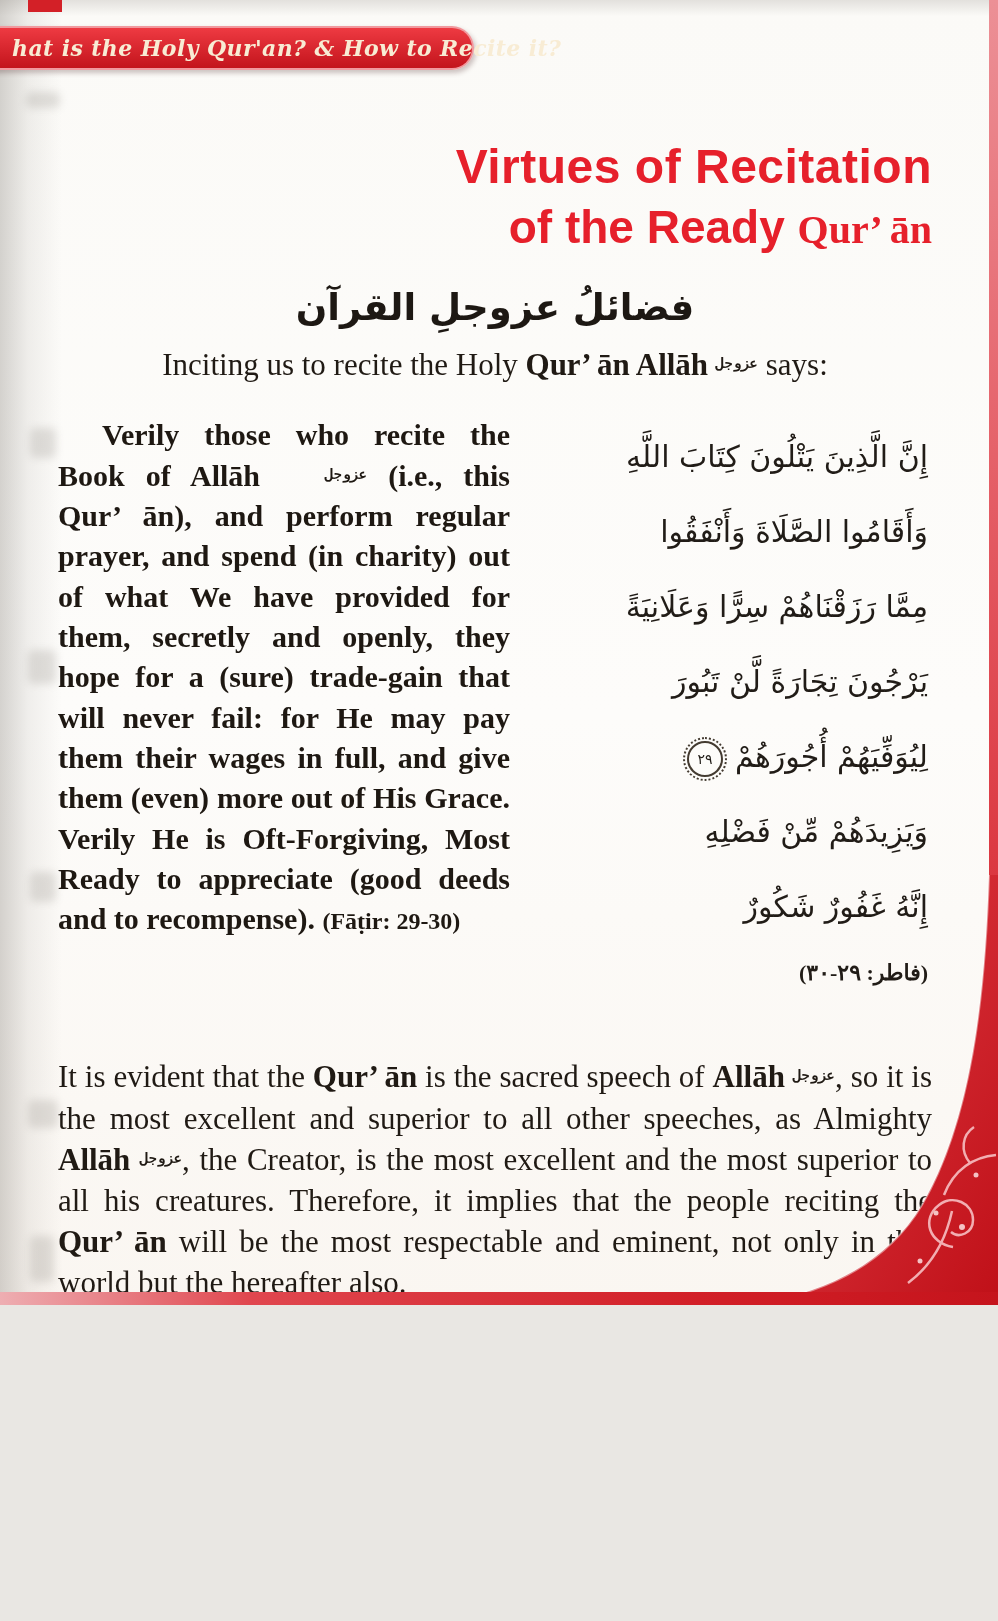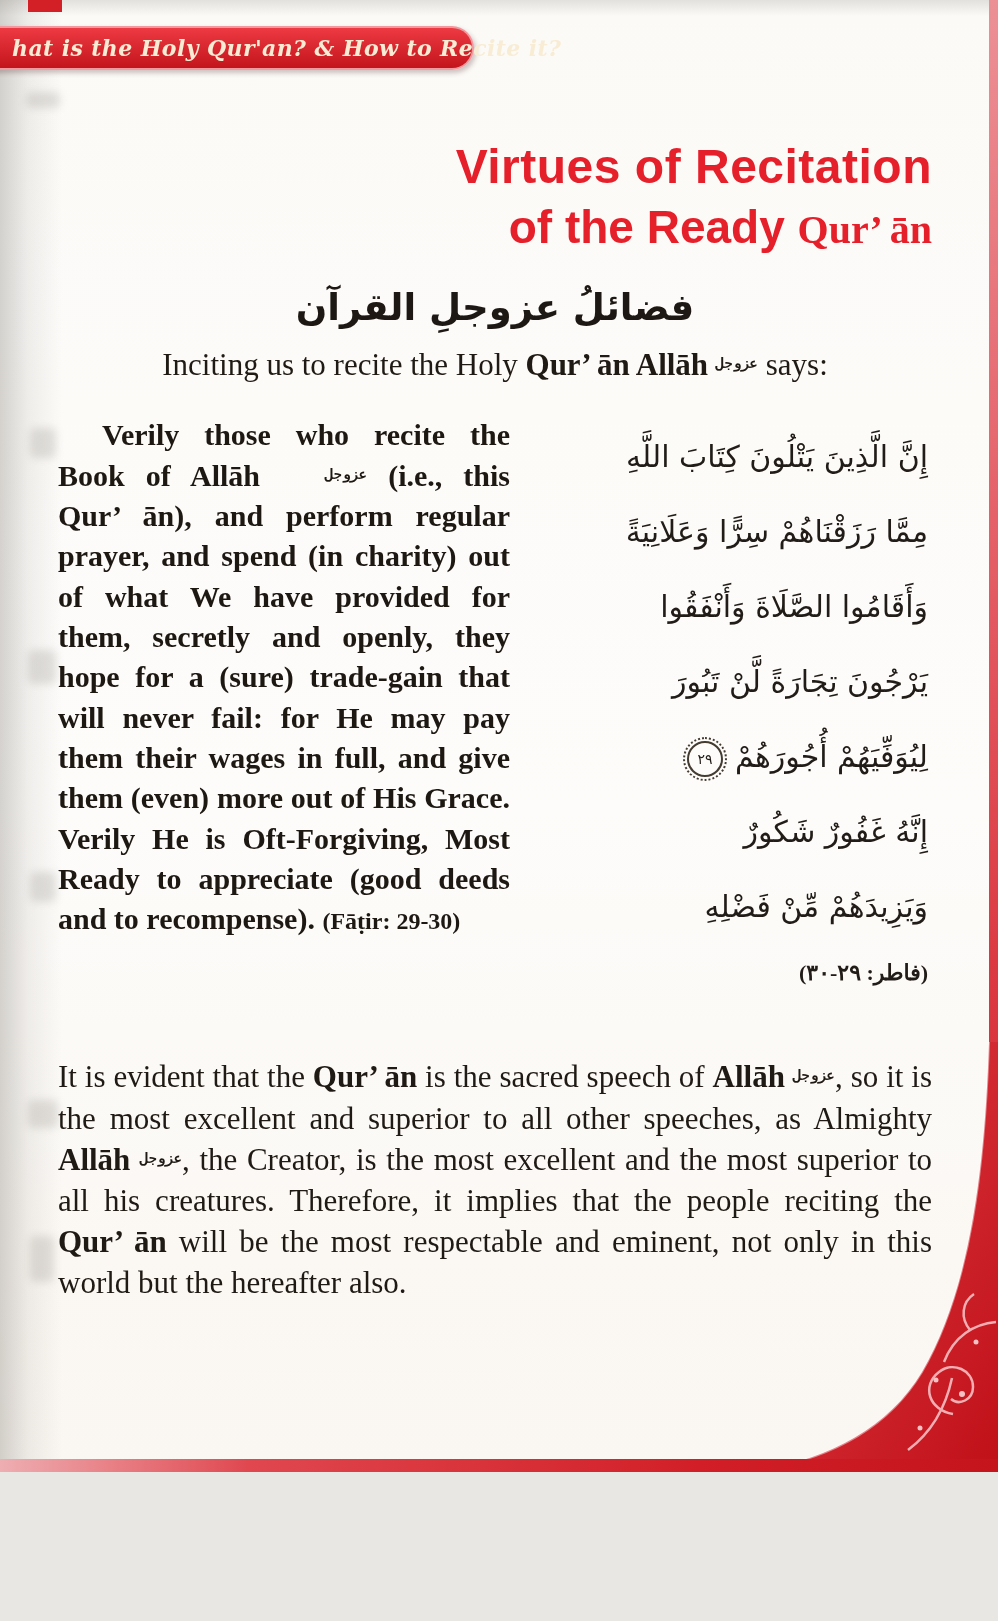--- a/index.html
+++ b/index.html
@@ -1,19 +1,19 @@
 <!DOCTYPE html>
 <html><head>
 <meta charset="utf-8">
 <style>
   * { margin:0; padding:0; box-sizing:border-box; }
   html,body { width:998px; height:1621px; }
   body { font-family:"Liberation Serif", serif; background:#e9e7e3; }
 
-  .page { position:relative; width:998px; height:1472px; overflow:hidden;
+  .page { position:relative; width:998px; height:1305px; overflow:hidden;
           background:linear-gradient(180deg,#fbfaf7 0%, #fdfcfa 55%, #faf6f1 100%); }
 
   
   .scan-edge { position:absolute; left:0; top:0; width:62px; height:100%;
                background:linear-gradient(90deg, rgba(118,113,106,.30), rgba(118,113,106,.10) 45%, transparent); }
   .scan-top { position:absolute; top:0; left:0; right:0; height:16px;
               background:linear-gradient(rgba(140,135,128,.22), transparent); }
   .smudge { position:absolute; background:#8f8a83; opacity:.24; filter:blur(4px); border-radius:5px; }
   .sm1 { left:26px; top:92px;  width:34px; height:16px; }
   .sm2 { left:30px; top:428px; width:26px; height:30px; }
@@ -103,28 +103,28 @@
     <div class="arabic-heading" dir="rtl">فضائلُ عزوجلِ القرآن</div>
 
     <p class="intro"><span>Inciting us to recite the Holy </span><span class="b">Qur’ ān Allāh</span> <span class="honor">عزوجل</span><span> says:</span></p>
 
     <div class="verse-row">
 
       <div class="en-col"><span>Verily those who recite the Book of </span><span>Allāh</span> <span class="honor">عزوجل</span><span> (i.e., this Qur’ ān), and perform regular prayer, and spend (in charity) out of what We have provided for them, secretly and openly, they hope for a (sure) trade-gain that will never fail: for He may pay them their wages in full, and give them (even) more out of His Grace. Verily He is Oft-Forgiving, Most Ready to appreciate (good deeds and to recompense). </span><span class="cite-en">(Fāṭir: 29-30)</span></div>
 
       <div class="ar-col" dir="rtl">
         <div class="aya-line">إِنَّ الَّذِينَ يَتْلُونَ كِتَابَ اللَّهِ</div>
+        <div class="aya-line">وَأَقَامُوا الصَّلَاةَ وَأَنْفَقُوا</div>
         <div class="aya-line">مِمَّا رَزَقْنَاهُمْ سِرًّا وَعَلَانِيَةً</div>
-        <div class="aya-line">وَأَقَامُوا الصَّلَاةَ وَأَنْفَقُوا</div>
         <div class="aya-line">يَرْجُونَ تِجَارَةً لَّنْ تَبُورَ</div>
         <div class="aya-line"><span>لِيُوَفِّيَهُمْ أُجُورَهُمْ</span><span class="medallion">
               <span>٢٩</span>
             </span></div>
+        <div class="aya-line">وَيَزِيدَهُمْ مِّنْ فَضْلِهِ</div>
         <div class="aya-line">إِنَّهُ غَفُورٌ شَكُورٌ</div>
-        <div class="aya-line">وَيَزِيدَهُمْ مِّنْ فَضْلِهِ</div>
         <div class="aya-line cite-ar">(فاطر: ٢٩-٣٠)</div>
       </div>
 
     </div>
 
     <p class="closing"><span>It is evident that the </span><span class="b">Qur’ ān</span><span> is the sacred speech of </span><span class="b">Allāh</span> <span class="honor">عزوجل</span><span>, so it is the most excellent and superior to all other speeches, as Almighty </span><span class="b">Allāh</span> <span class="honor">عزوجل</span><span>, the Creator, is the most excellent and the most superior to all his creatures. Therefore, it implies that the people reciting the </span><span class="b">Qur’ ān</span><span> will be the most respectable and eminent, not only in this world but the hereafter also.</span></p>
 
   </div>
 
   <div class="right-strip"></div>

